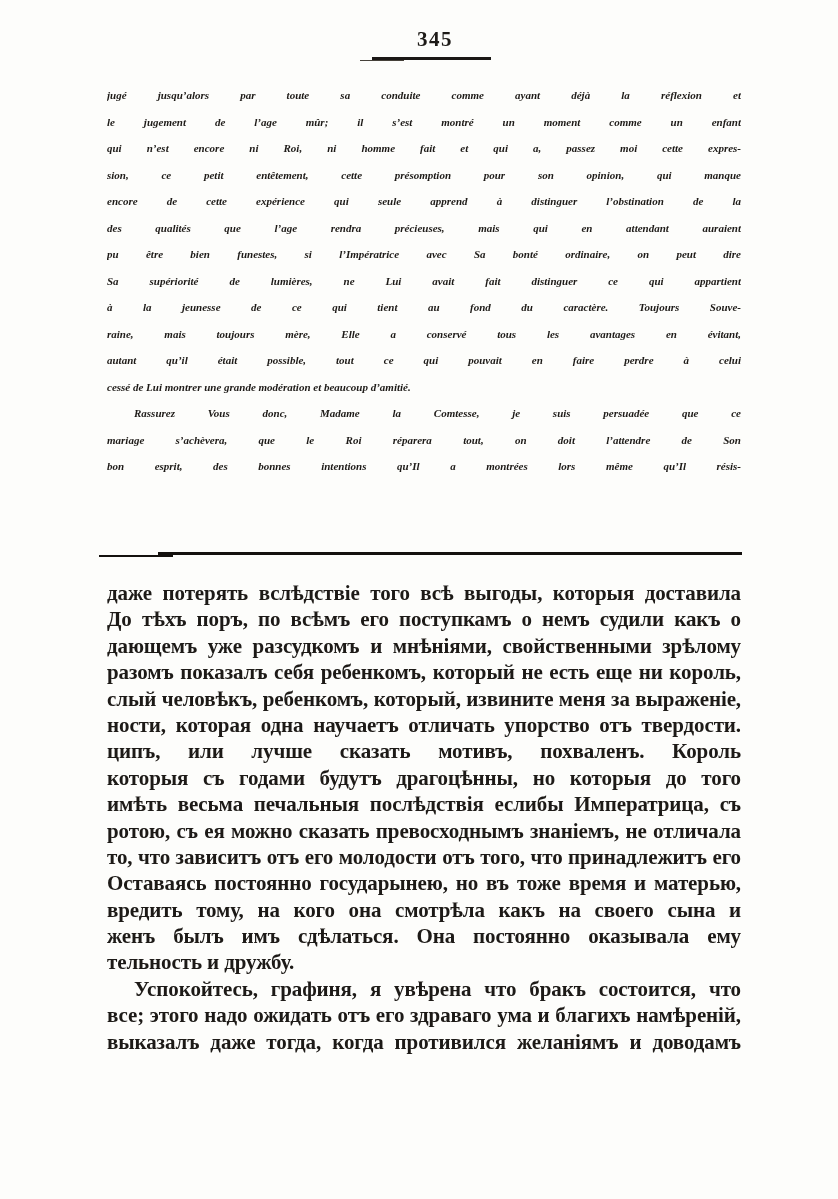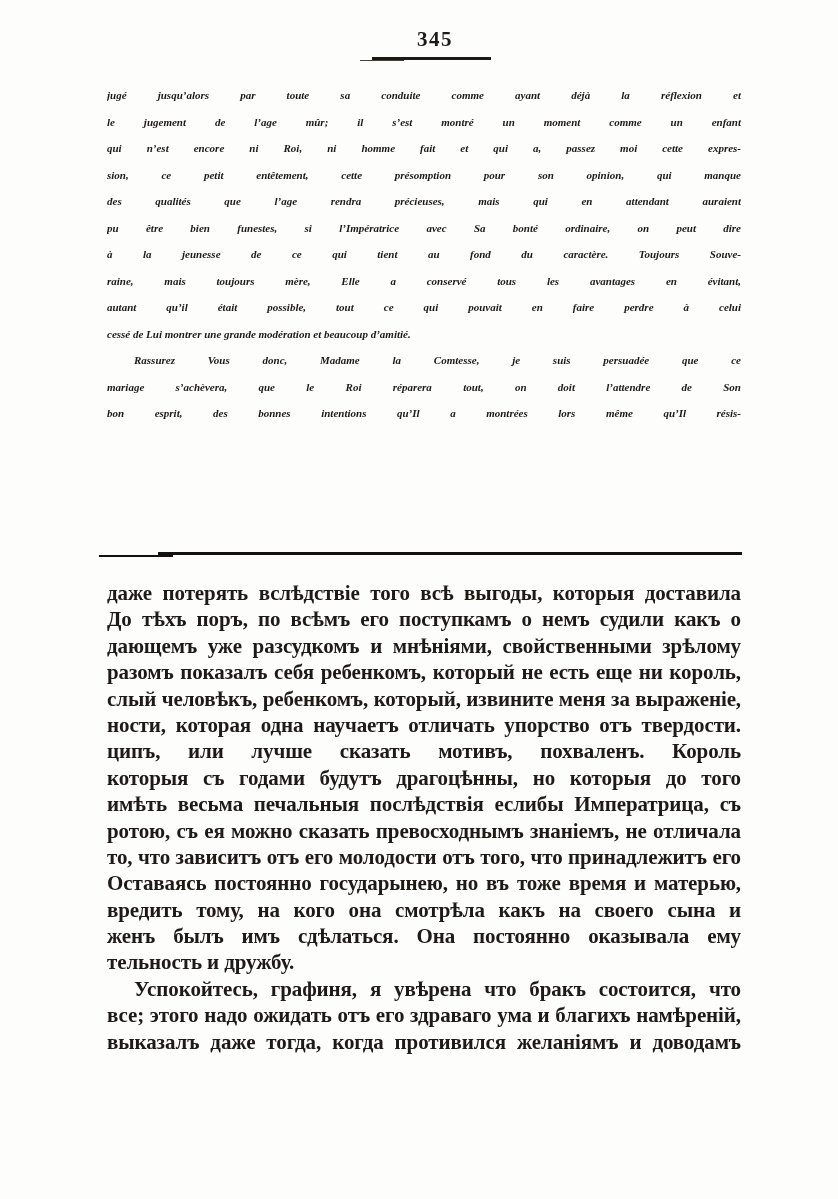--- a/index.html
+++ b/index.html
@@ -77,22 +77,24 @@
     <div class="page-number">345</div>
   </header>
   <div class="rule-main"></div>
   <div class="rule-dash"></div>
 
   <main class="text-block text-french">
       <div class="tline">jugé jusqu’alors par toute sa conduite comme ayant déjà la réflexion et</div>
       <div class="tline">le jugement de l’age mûr; il s’est montré un moment comme un enfant</div>
       <div class="tline">qui n’est encore ni Roi, ni homme fait et qui a, passez moi cette expres-</div>
       <div class="tline">sion, ce petit entêtement, cette présomption pour son opinion, qui manque</div>
+      <div class="tline">encore de cette expérience qui seule apprend à distinguer l’obstination de la</div>
       <div class="tline">des qualités que l’age rendra précieuses, mais qui en attendant auraient</div>
       <div class="tline">pu être bien funestes, si l’Impératrice avec Sa bonté ordinaire, on peut dire</div>
+      <div class="tline">Sa supériorité de lumières, ne Lui avait fait distinguer ce qui appartient</div>
       <div class="tline">à la jeunesse de ce qui tient au fond du caractère. Toujours Souve-</div>
       <div class="tline">raine, mais toujours mère, Elle a conservé tous les avantages en évitant,</div>
       <div class="tline">autant qu’il était possible, tout ce qui pouvait en faire perdre à celui</div>
       <div class="tline para-end">cessé de Lui montrer une grande modération et beaucoup d’amitié.</div>
       <div class="tline indent">Rassurez Vous donc, Madame la Comtesse, je suis persuadée que ce</div>
       <div class="tline">mariage s’achèvera, que le Roi réparera tout, on doit l’attendre de Son</div>
       <div class="tline">bon esprit, des bonnes intentions qu’Il a montrées lors même qu’Il résis-</div>
     </main>
 
   <div class="separator-a"></div>

